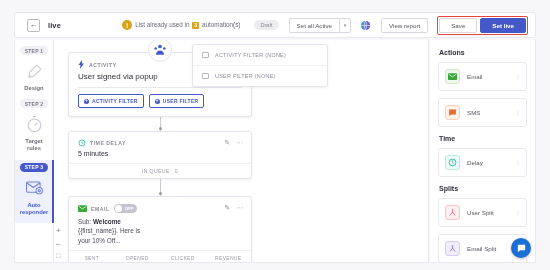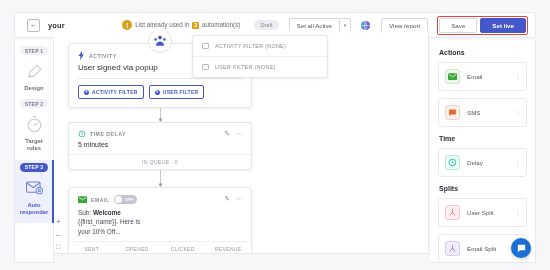--- a/index.html
+++ b/index.html
@@ -114,21 +114,21 @@
   .step-label.active { color: #4458c9; }
   .step-block { display: flex; flex-direction: column; align-items: center; width: 100%; position: relative; }
   .step-block.active { background: #eef0fd; padding-top: 3px; }
   .step-block.active::after {
     content: ""; position: absolute; right: -1px; top: 0; bottom: 0;
     width: 2px; background: #4458c9;
   }
 
   
   .canvas {
-    position: absolute; left: 54px; top: 31px;
+    position: absolute; left: 54px; top: 40px;
     width: 375px; height: 223px;
     background: #ffffff;
     border: 1px solid #e8e8ee; border-top: none; border-left: none;
     overflow: hidden;
   }
   .conn {
     position: absolute; width: 1px; background: #c9c9d4; left: 106px;
   }
   .conn-dot {
     position: absolute; width: 3px; height: 3px; border-radius: 50%;
@@ -242,21 +242,21 @@
     box-shadow: 0 1px 3px rgba(0,0,0,.25);
   }
 </style>
 </head>
 <body>
 
 <div id="app">
 
   <div class="topbar">
     <div class="back-btn">←</div>
-    <div class="doc-title">your</div>
+    <div class="doc-title">live</div>
 
     <div class="tb-spacer"></div>
 
     <div class="warn-group">
       <div class="warn-dot">!</div>
       <div class="warn-text">
         <span>List already used in</span>
         <span class="count-chip">3</span>
         <span>automation(s)</span>
       </div>

